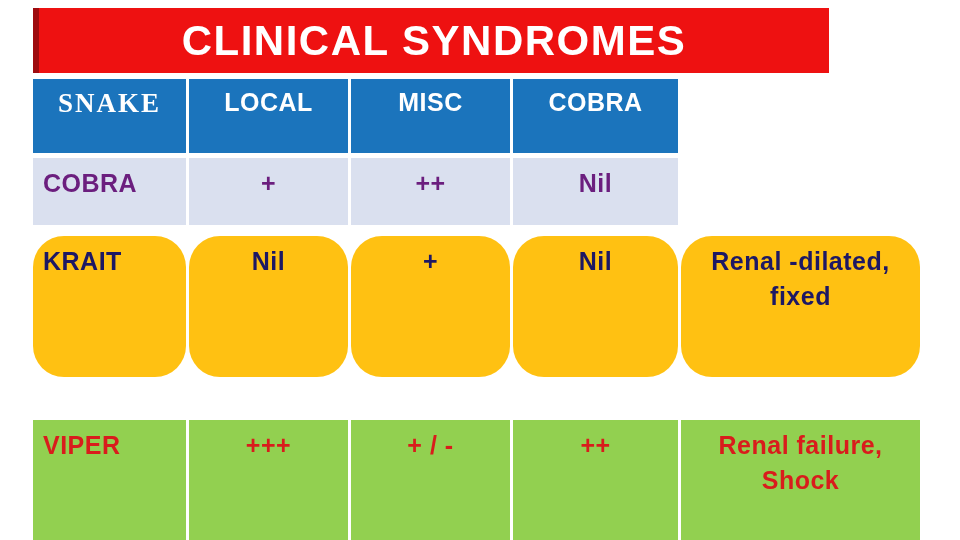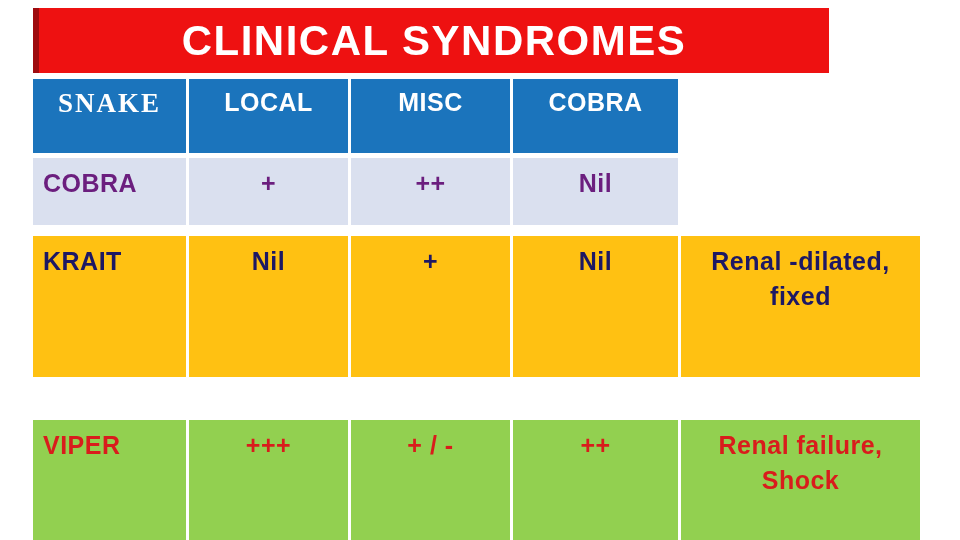--- a/index.html
+++ b/index.html
@@ -69,21 +69,21 @@
   .cell.th-snake {
     font-family: "Liberation Serif", serif;
     font-size: 27px;
     letter-spacing: 2px;
   }
   .cell.label {
     text-align: left;
     padding-left: 10px;
   }
   .cobra { background: var(--row-cobra-bg, #DAE0EF); color: var(--text-cobra, #6B1E7E); }
-  .krait { background: var(--row-krait-bg, #FFC112); color: var(--text-krait, #1D1864); }
+  .krait { background: var(--row-krait-bg, #FFC112); color: var(--text-krait, #1D1864); border-radius: 31px; }
   .viper { background: var(--row-viper-bg, #92D050); color: var(--text-viper, #D91C1C); }
 </style>
 </head>
 <body>
 
 <div class="slide">
 
   <div class="banner">
     <span class="title">CLINICAL SYNDROMES</span>
   </div>

